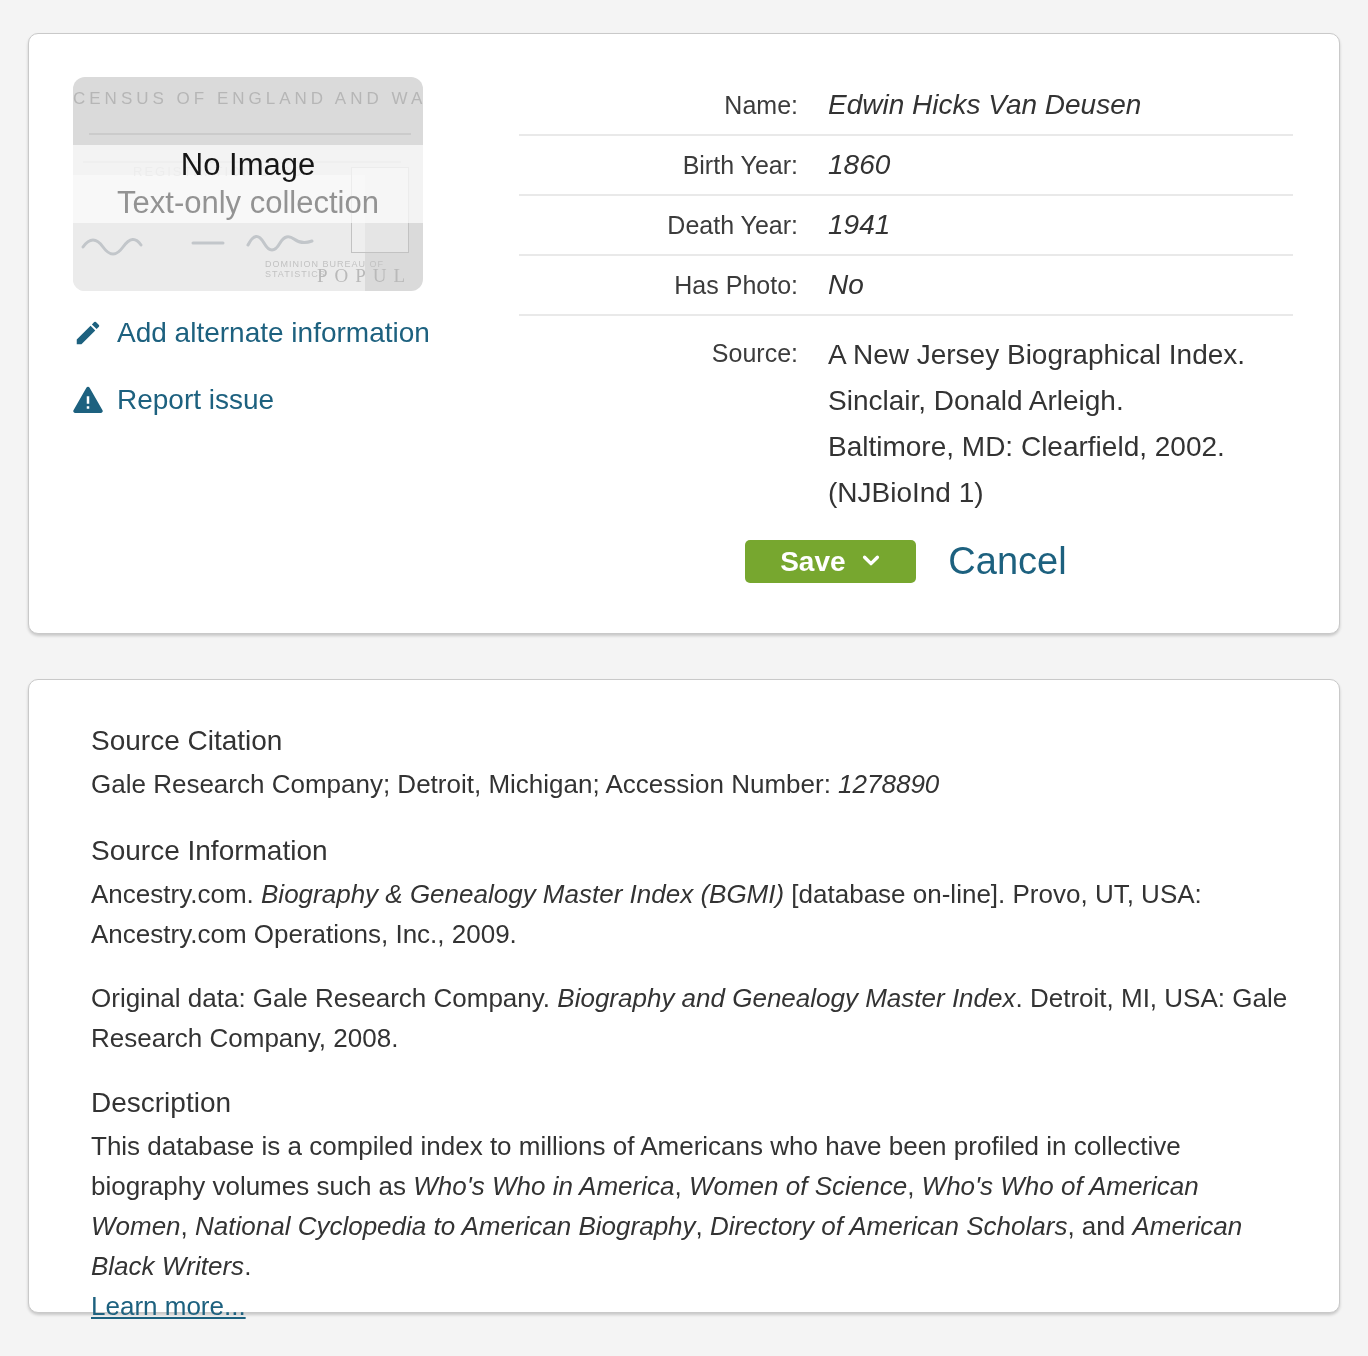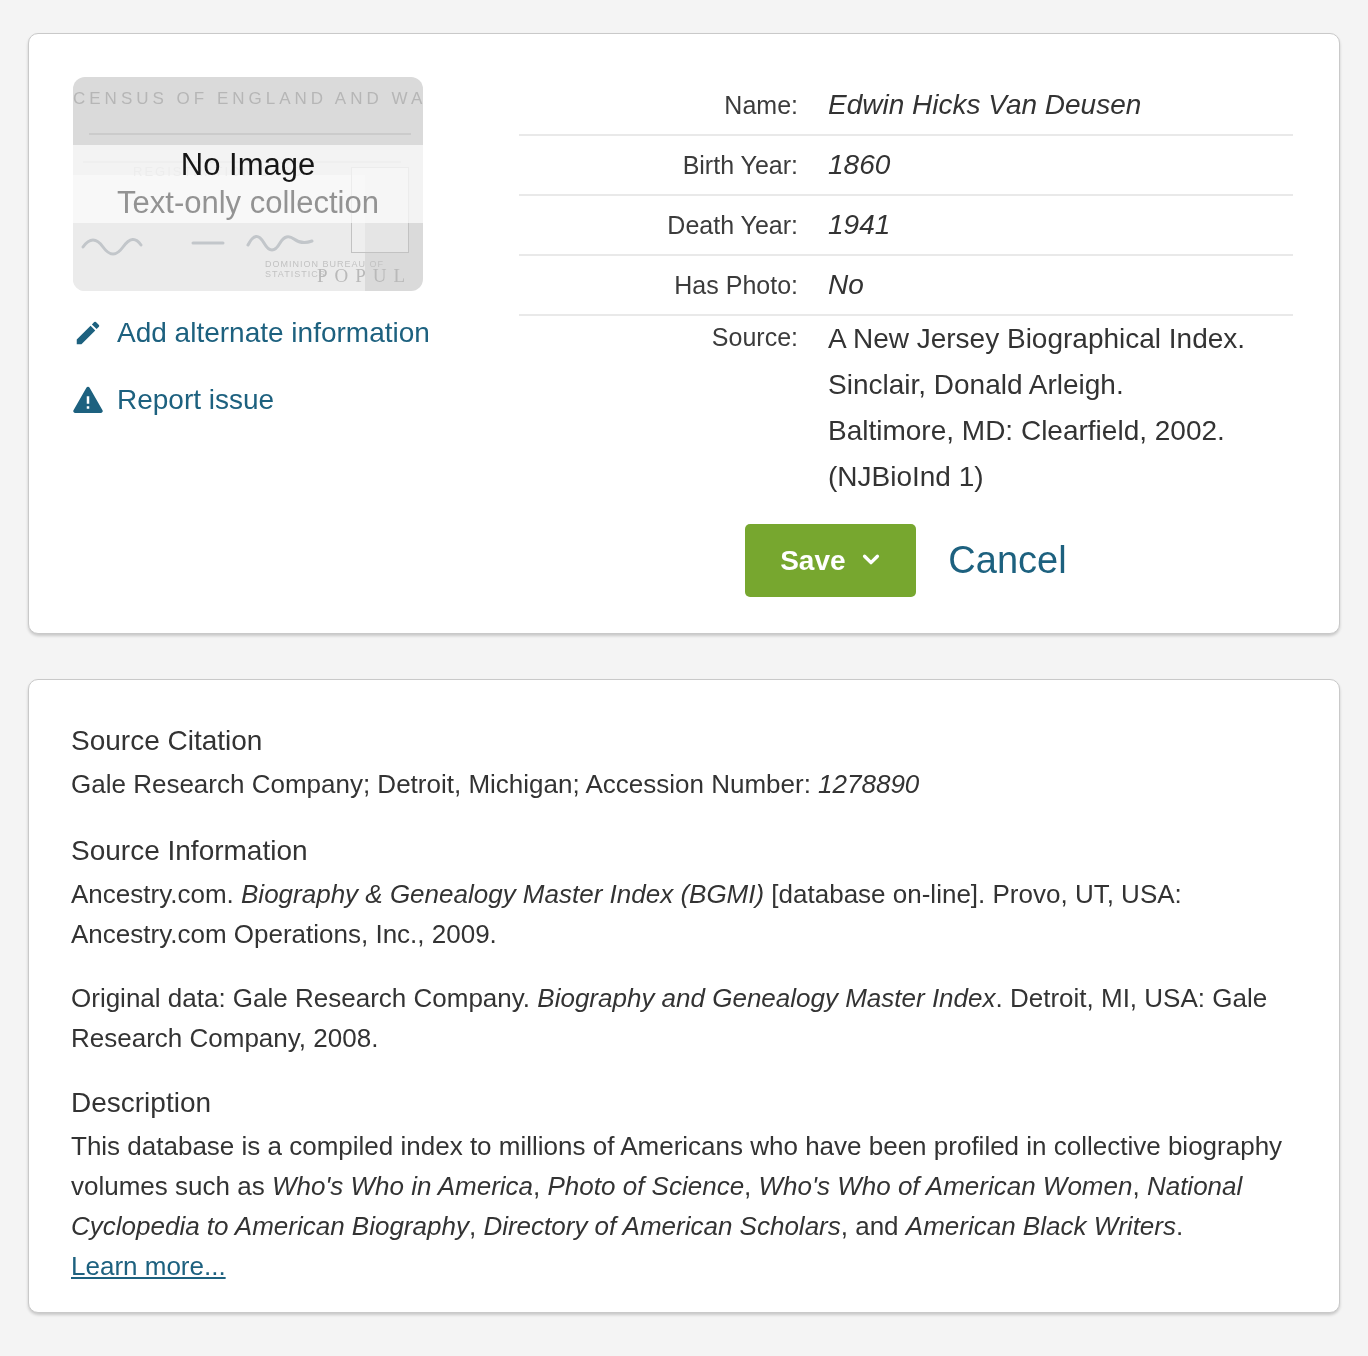--- a/index.html
+++ b/index.html
@@ -20,21 +20,21 @@
   .card{
     position:relative;
     background:#fff;
     border:1px solid var(--card-border);
     border-radius:10px;
     box-shadow:0 2px 3px rgba(0,0,0,0.18);
     width:1312px;
     margin-left:28px;
   }
   .record-card{margin-top:33px;height:601px;}
-  .source-card{margin-top:45px;height:634px;padding:44px 42px 0 42px;}
+  .source-card{margin-top:45px;height:634px;padding:44px 42px 0 62px;}
 
   
   .thumb{
     position:absolute;left:44px;top:43px;width:350px;height:214px;
     border-radius:12px;overflow:hidden;background:#dadada;
   }
   .thumb-bg{position:absolute;inset:0;filter:blur(0.6px);}
   .thumb-bg-heading{
     position:absolute;top:12px;left:0;right:0;text-align:center;
     font-size:17px;letter-spacing:4px;color:#b6b6b6;white-space:nowrap;
@@ -83,37 +83,37 @@
   .action-link.add{top:283px;}
   .action-link.report{top:350px;}
   .action-link svg{display:block;}
 
   
   .fields{position:absolute;left:490px;top:42px;width:774px;}
   .field-row{
     display:flex;align-items:center;min-height:60px;
   }
   .field-row.bordered{border-bottom:2px solid var(--divider);height:60px;}
-  .field-row.source{align-items:flex-start;}
+  .field-row.source{align-items:flex-start;padding-top:16px;}
   .field-label{
     width:279px;flex:none;text-align:right;font-size:25px;color:#3c3c3c;
   }
   .field-row.source .field-label{padding-top:7px;}
   .field-value{
     margin-left:30px;font-size:28px;color:#333;line-height:46px;white-space:pre-line;
   }
   .field-row.bordered .field-value{line-height:normal;font-style:italic;}
 
   
   .save-row{
     display:flex;justify-content:center;align-items:center;gap:32px;margin-top:24px;
   }
   .save-btn{
     display:flex;align-items:center;justify-content:center;gap:14px;
-    width:171px;height:73px;border:none;border-radius:5px;
+    width:171px;height:43px;border:none;border-radius:5px;
     background:var(--save-green);color:#fff;font-size:28px;font-weight:bold;
     font-family:inherit;cursor:pointer;
   }
   .cancel-link{
     color:var(--link-teal);font-size:38px;text-decoration:none;cursor:pointer;
   }
 
   
   .sec-heading{font-size:28px;font-weight:400;line-height:34px;color:#333;}
   .sec-heading.spaced{margin-top:30px;}
@@ -209,15 +209,15 @@
 
 <div class="card source-card">
   <h3 class="sec-heading">Source Citation</h3>
   <p class="sec-para">Gale Research Company; Detroit, Michigan; Accession Number: <em>1278890</em></p>
 
   <h3 class="sec-heading spaced">Source Information</h3>
   <p class="sec-para">Ancestry.com. <em>Biography &amp; Genealogy Master Index (BGMI)</em> [database on-line]. Provo, UT, USA: Ancestry.com Operations, Inc., 2009.</p>
   <p class="sec-para follow">Original data: Gale Research Company. <em>Biography and Genealogy Master Index</em>. Detroit, MI, USA: Gale Research Company, 2008.</p>
 
   <h3 class="sec-heading desc">Description</h3>
-  <p class="sec-para">This database is a compiled index to millions of Americans who have been profiled in collective biography volumes such as <em>Who's Who in America</em>, <em>Photo of Science</em>, <em>Who's Who of American Women</em>, <em>National Cyclopedia to American Biography</em>, <em>Directory of American Scholars</em>, and <em>American Black Writers</em>.</p>
+  <p class="sec-para">This database is a compiled index to millions of Americans who have been profiled in collective biography volumes such as <em>Who's Who in America</em>, <em>Women of Science</em>, <em>Who's Who of American Women</em>, <em>National Cyclopedia to American Biography</em>, <em>Directory of American Scholars</em>, and <em>American Black Writers</em>.</p>
   <a class="learn-more">Learn more...</a>
 </div>
 
 </body></html>

